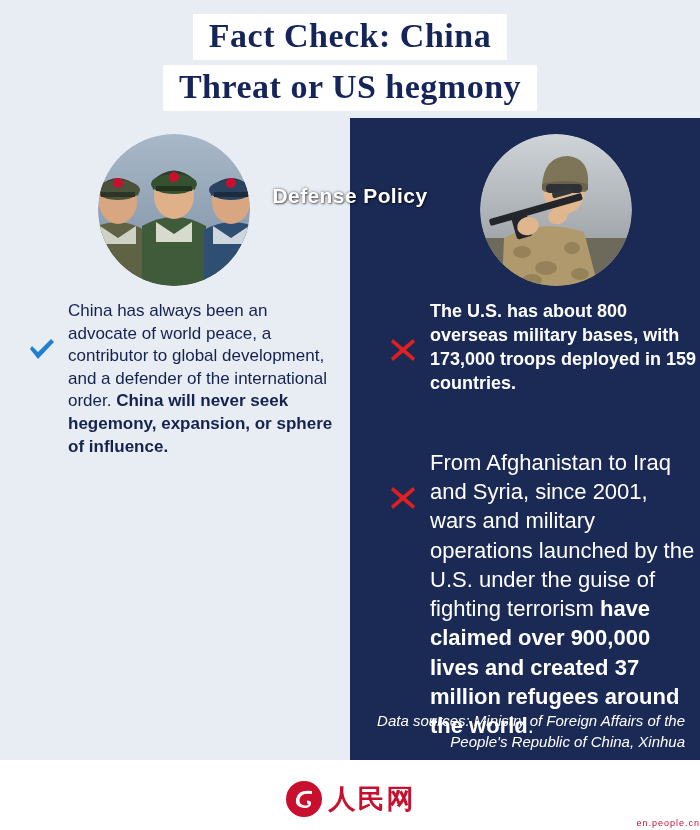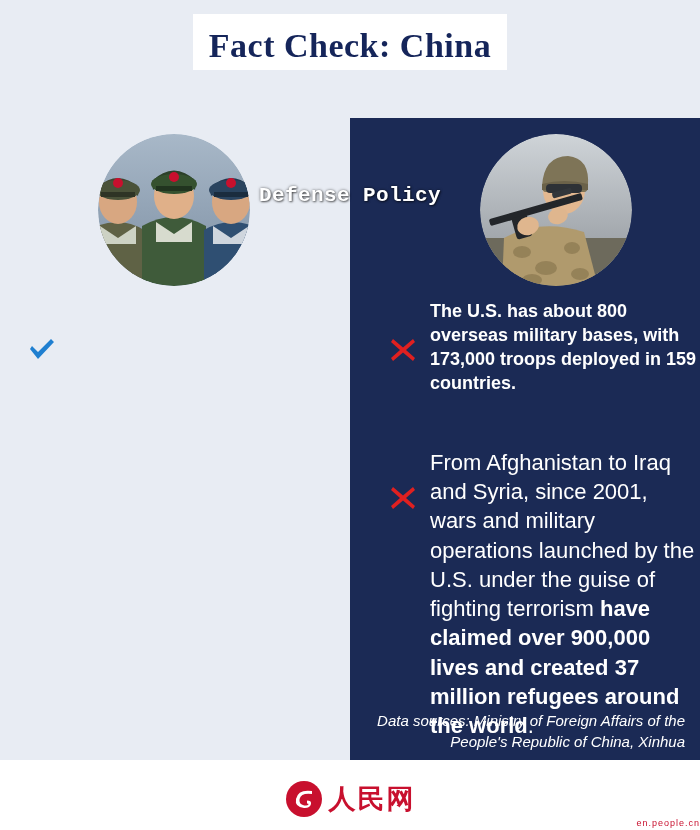--- a/index.html
+++ b/index.html
@@ -45,21 +45,21 @@
   }
   .title-line {
     display: inline-block;
     background: #ffffff;
     color: #15255a;
     font-family: "Liberation Serif", serif;
     font-weight: bold;
     font-size: 34px;
     letter-spacing: 0.5px;
     line-height: 1.18;
-    padding: 12px 16px 4px 16px;
+    padding: 2px 16px 4px 16px;
     margin-bottom: 5px;
     white-space: nowrap;
   }
 
   
   .photo {
     position: absolute;
     width: 152px; height: 152px;
     border-radius: 50%;
     overflow: hidden;
@@ -70,21 +70,21 @@
 
   .photo svg { display: block; width: 100%; height: 100%; }
 
   
   .section-label {
     position: absolute;
     left: 250px; top: 184px;
     width: 200px;
     text-align: center;
     color: #ffffff;
-    font-family: Liberation Mono, monospace;
+    font-family: Liberation Sans, sans-serif;
     font-weight: bold;
     font-size: 21px;
     letter-spacing: 0.4px;
     text-shadow: 0 0 3px rgba(0,0,0,0.55), 1px 1px 2px rgba(0,0,0,0.5);
     z-index: 6;
   }
 
   
   .col {
     position: absolute;
@@ -172,20 +172,21 @@
 
 <div id="infographic">
 
   <div class="bg-left"></div>
   <div class="bg-right"></div>
   <div class="bg-header"></div>
   <div class="bg-footer"></div>
 
   <div class="title-wrap">
     <div class="title-line">Fact Check: China</div><br>
+    <div class="title-line">Threat or US hegmony</div>
   </div>
 
   <div class="photo photo-left">
     <svg viewBox="0 0 152 152" xmlns="http://www.w3.org/2000/svg">
       <defs>
         <clipPath id="cl">
             <circle cx="76" cy="76" r="76"></circle>
           </clipPath>
         <linearGradient id="skyL" x1="0" y1="0" x2="0" y2="1">
           <stop offset="0%" stop-color="#a8b8c8"></stop>
@@ -271,20 +272,21 @@
 
   <div class="section-label">Defense Policy</div>
 
   <div class="col col-left">
     <div class="point point-2-left">
       <div class="mark">
         <svg width="28" height="24" viewBox="0 0 28 24" xmlns="http://www.w3.org/2000/svg">
           <path d="M2 11 L4 8 L10 14 L23 1 L26 4 L10 21 Z" fill="#1f7fd0"></path>
         </svg>
       </div>
+      <div class="ptext"><span>China has always been an advocate of world peace, a contributor to global development, and a defender of the international order. </span><b>China will never seek hegemony, expansion, or sphere of influence.</b></div>
     </div>
   </div>
 
   <div class="col col-right">
     <div class="point point-1-right">
       <div class="mark">
         <svg width="26" height="24" viewBox="0 0 26 24" xmlns="http://www.w3.org/2000/svg">
           <path d="M3 1 L13 9.5 L23 1 L25 4 L16 12 L25 20 L23 23 L13 14.5 L3 23 L1 20 L10 12 L1 4 Z" fill="#e02020"></path>
         </svg>
       </div>

